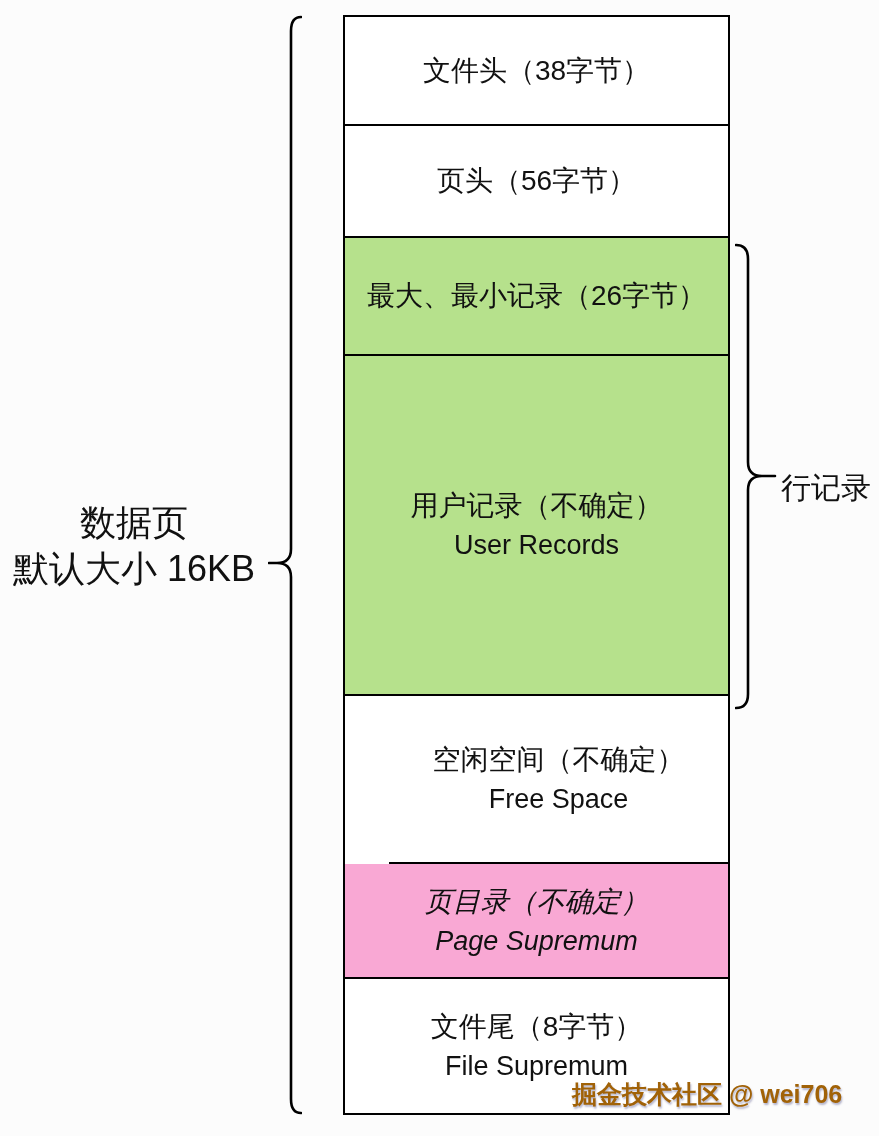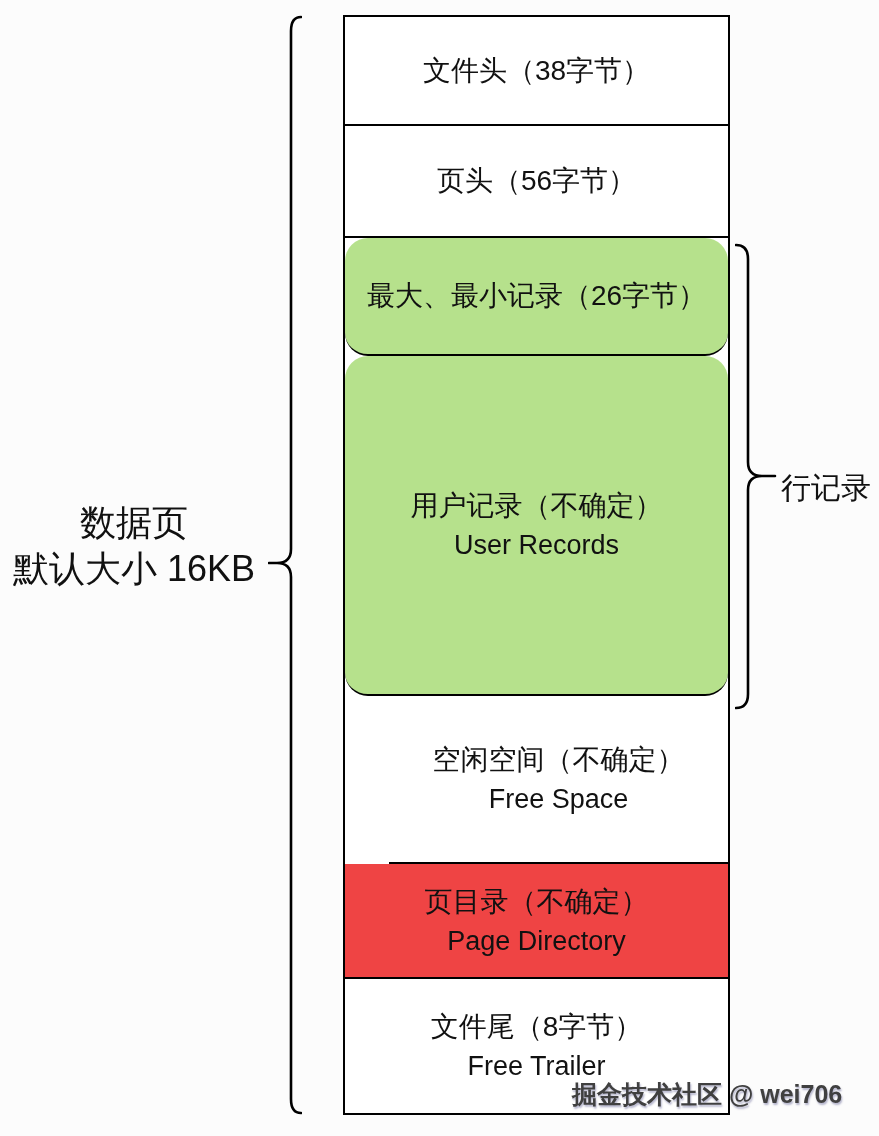--- a/index.html
+++ b/index.html
@@ -36,22 +36,22 @@
   }
   .row .cn{font-size:28px;line-height:40px;}
   .row .en{font-size:27px;line-height:38px;}
   .stack .row:nth-child(1){height:111px;}
   .stack .row:nth-child(2){height:114px;}
   .stack .row:nth-child(3){height:120px;}
   .stack .row:nth-child(4){height:346px;}
   .stack .row:nth-child(5){height:171px;margin-left:44px;}
   .stack .row:nth-child(6){height:117px;}
   .stack .row:nth-child(7){height:136px;border-bottom:none;}
-  .row.green{background:#b6e18c;border-radius:23px;}
-  .row.orange{background:#ef4444;}
+  .row.green{background:#b6e18c;}
+  .row.orange{background:#f9a8d4;font-style:italic;}
 
   
   .left-brace{position:absolute;left:268px;top:15px;}
   .right-brace{position:absolute;left:735px;top:243px;}
   .brace-path{stroke:#000;stroke-width:2.6;fill:none;stroke-linecap:round;stroke-linejoin:round;}
 
   
   .left-label{
     position:absolute;
     left:8px;top:500px;width:252px;
@@ -66,21 +66,21 @@
     line-height:36px;
     white-space:nowrap;
   }
 
   
   .watermark{
     position:absolute;
     left:572px;top:1078px;
     font-size:25px;
     font-weight:bold;
-    color:#404040;
+    color:#a16207;
     text-shadow:1px 2px 2px rgba(40,40,110,0.35);
     white-space:nowrap;
   }
 </style>
 </head>
 <body>
 
 <div class="canvas">
 
   <div class="left-label">
@@ -111,26 +111,26 @@
       <div class="en">User Records</div>
     </div>
 
     <div class="row">
       <div class="cn">空闲空间（不确定）</div>
       <div class="en">Free Space</div>
     </div>
 
     <div class="row orange">
       <div class="cn">页目录（不确定）</div>
-      <div class="en">Page Directory</div>
+      <div class="en">Page Supremum</div>
     </div>
 
     <div class="row">
       <div class="cn">文件尾（8字节）</div>
-      <div class="en">Free Trailer</div>
+      <div class="en">File Supremum</div>
     </div>
 
   </div>
 
   <svg class="right-brace" width="42" height="467" viewBox="0 0 42 467" aria-hidden="true">
     <path class="brace-path" d="M 1 2 Q 13 2 13 16 L 13 219 Q 13 233 27 233 L 40 233 M 27 233 Q 13 233 13 247 L 13 451 Q 13 465 1 465"></path>
   </svg>
 
   <div class="right-label">行记录</div>
 

